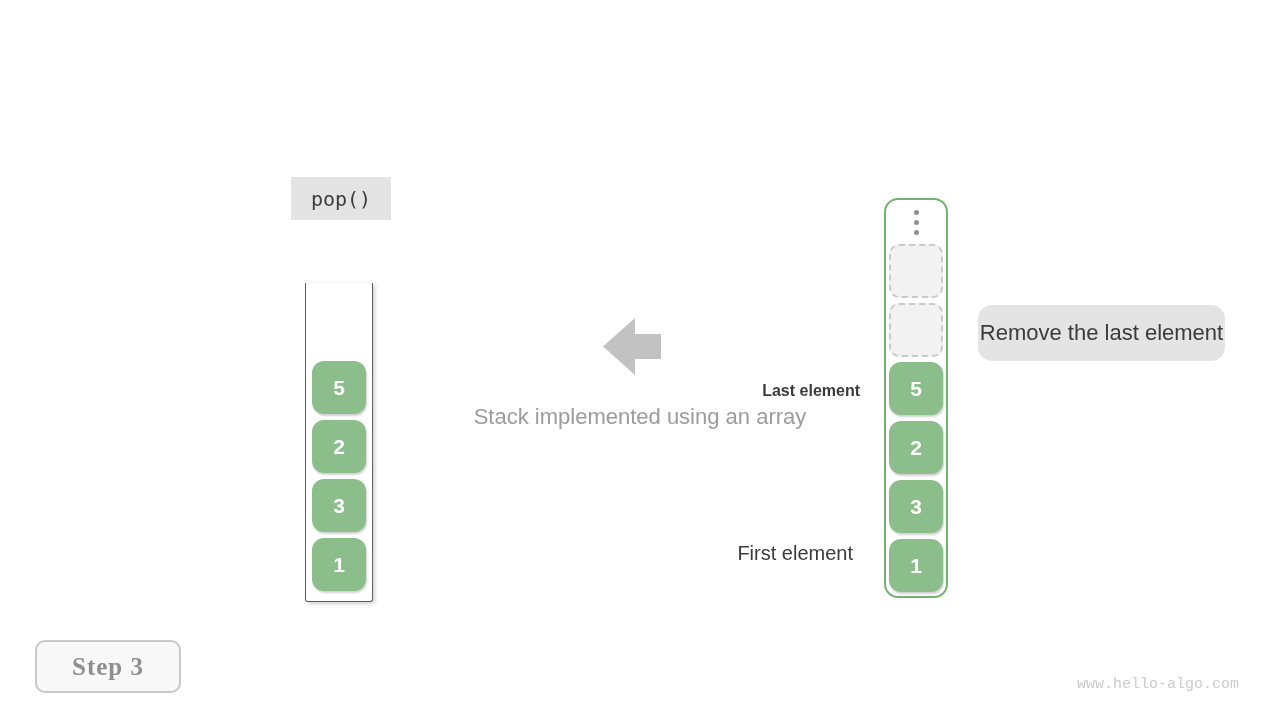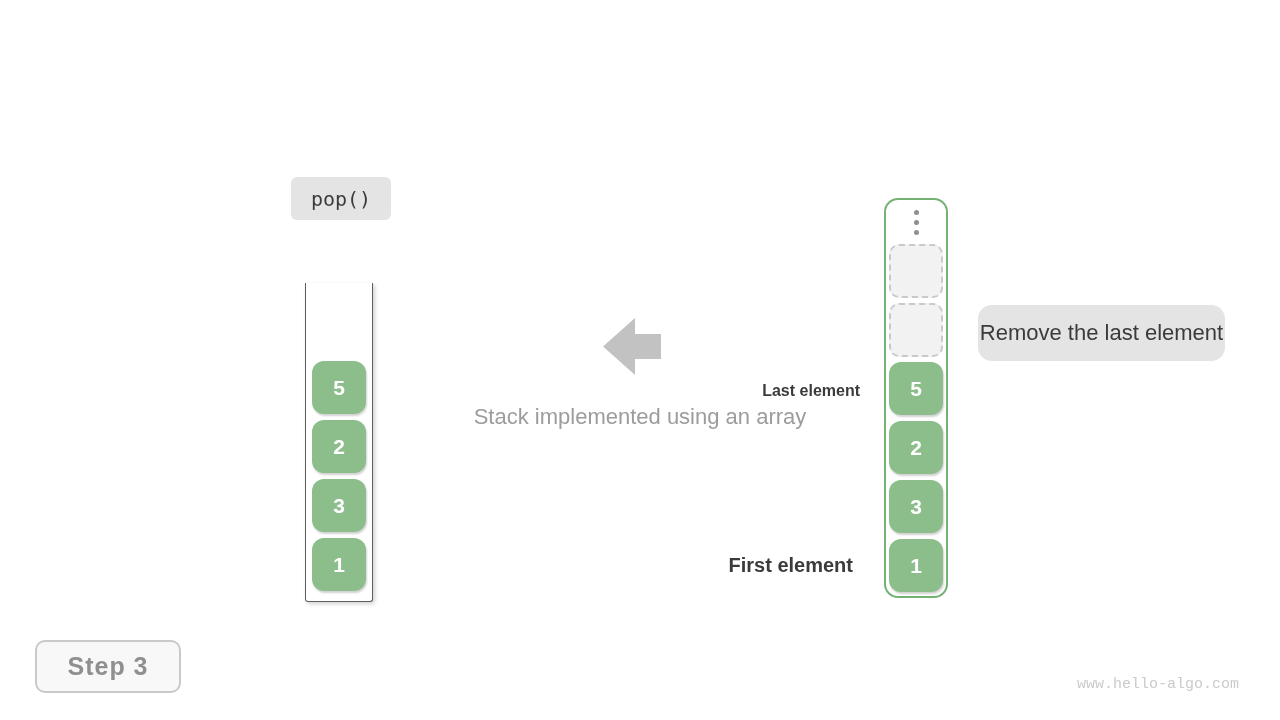--- a/index.html
+++ b/index.html
@@ -9,21 +9,21 @@
     font-family: "Liberation Sans", sans-serif;
     position: relative;
     overflow: hidden;
   }
   .abs { position: absolute; }
 
   
   .op-box {
     left: 291px; top: 177px; width: 100px; height: 43px;
     background: var(--label-box-bg, #E5E5E5);
-    border-radius: 6px;
+    border-radius: 0;
     display: flex; align-items: center; justify-content: center;
     font-family: "DejaVu Sans Mono", monospace;
     font-size: 20px; color: var(--dark-text, #3B3B3B);
   }
 
   
   .left-stack {
     left: 305px; top: 283px; width: 68px; height: 319px;
     background: #ffffff;
     border: 1.6px solid var(--container-border, #5E5E5E);
@@ -74,22 +74,22 @@
   
   .arrow-wrap { left: 603px; top: 318px; width: 58px; height: 57px; }
 
   
   .last-label {
     left: 620px; top: 379px; width: 240px;
     text-align: right; font-size: 16px; font-weight: 700;
     color: var(--dark-text, #3B3B3B); line-height: 24px;
   }
   .first-label {
-    left: 620px; top: 553px; width: 233px;
-    text-align: right; font-size: 20px; font-weight: 700;
+    left: 620px; top: 541px; width: 233px;
+    text-align: right; font-size: 20px; font-weight: 400;
     color: var(--dark-text, #3B3B3B); line-height: 24px;
   }
   .caption {
     left: 440px; top: 404px; width: 400px;
     text-align: center; font-size: 22px;
     color: var(--muted-text, #9C9C9C); line-height: 26px;
   }
   .remove-box {
     left: 978px; top: 305px; width: 247px; height: 56px;
     background: var(--label-box-bg, #E3E3E3);
@@ -99,21 +99,21 @@
   }
 
   
   .step-box {
     left: 35px; top: 640px; width: 146px; height: 53px;
     background: #F8F8F8;
     border: 2px solid var(--slot-border, #CBCBCB);
     border-radius: 10px;
     box-sizing: border-box;
     display: flex; align-items: center; justify-content: center;
-    font-family: Liberation Sans, sans-serif;
+    font-family: Liberation Serif, serif;
     font-weight: 700; font-size: 25px; letter-spacing: 1px;
     color: var(--step-text, #8F8F8F);
   }
 
   
   .watermark {
     left: 1077px; top: 676px;
     font-family: Liberation Mono, monospace;
     font-size: 15px; color: var(--watermark-text, #CBCBCB);
   }

